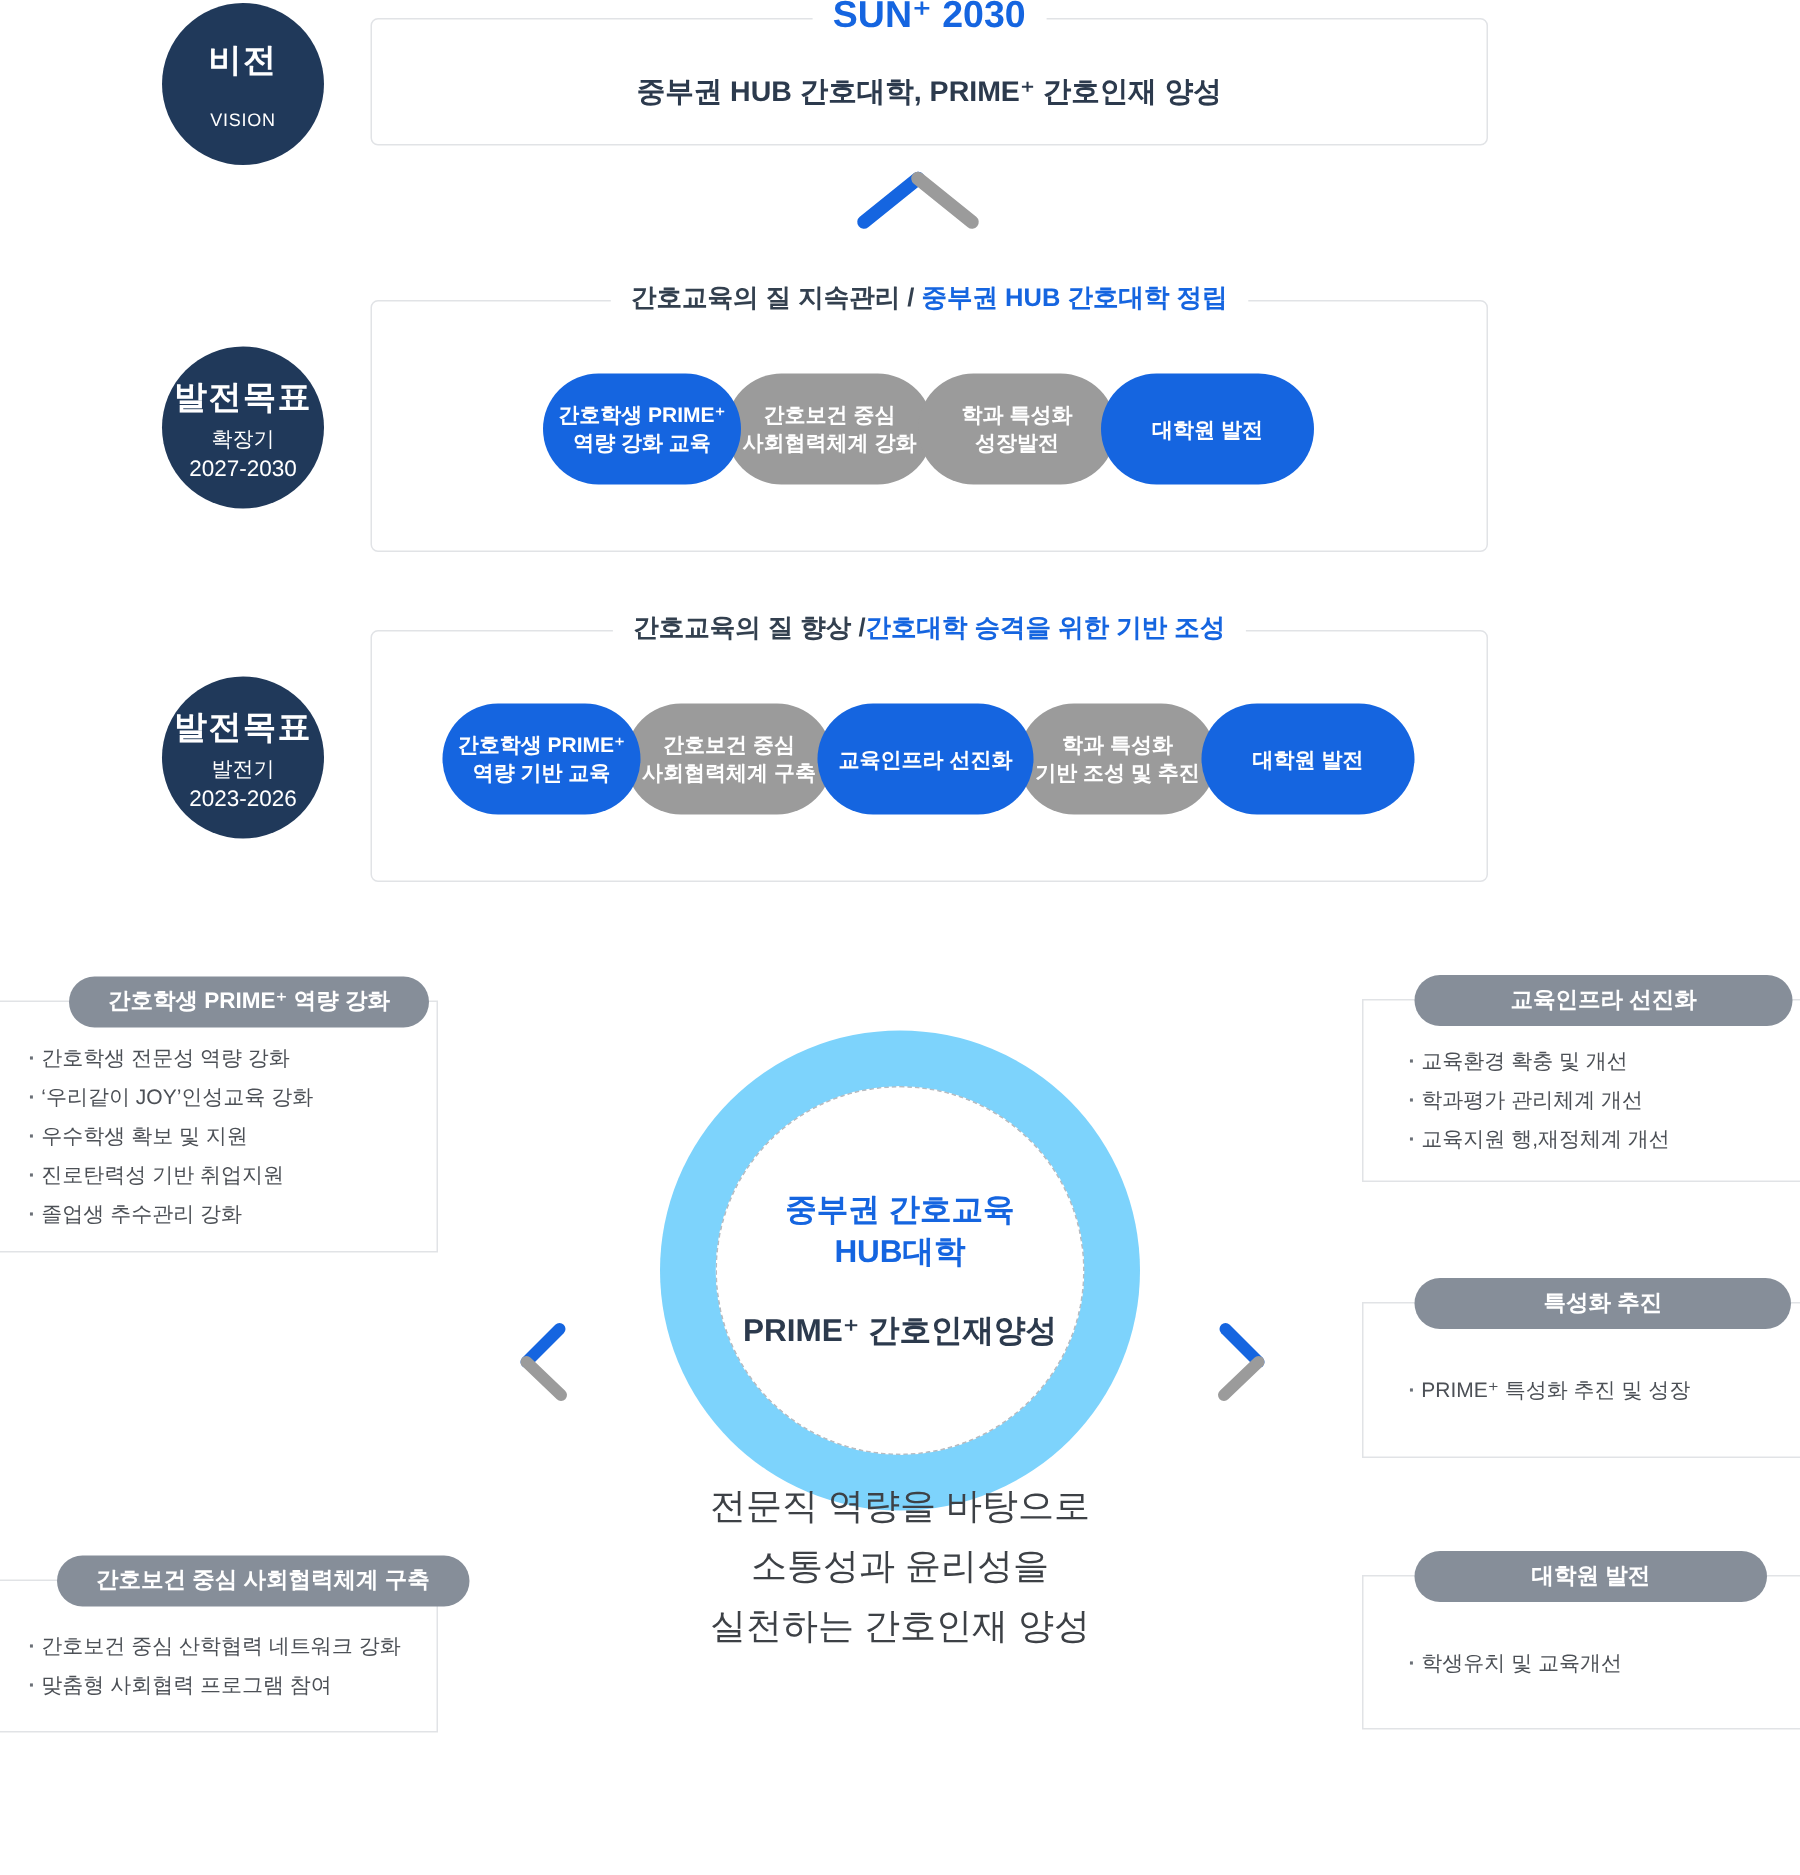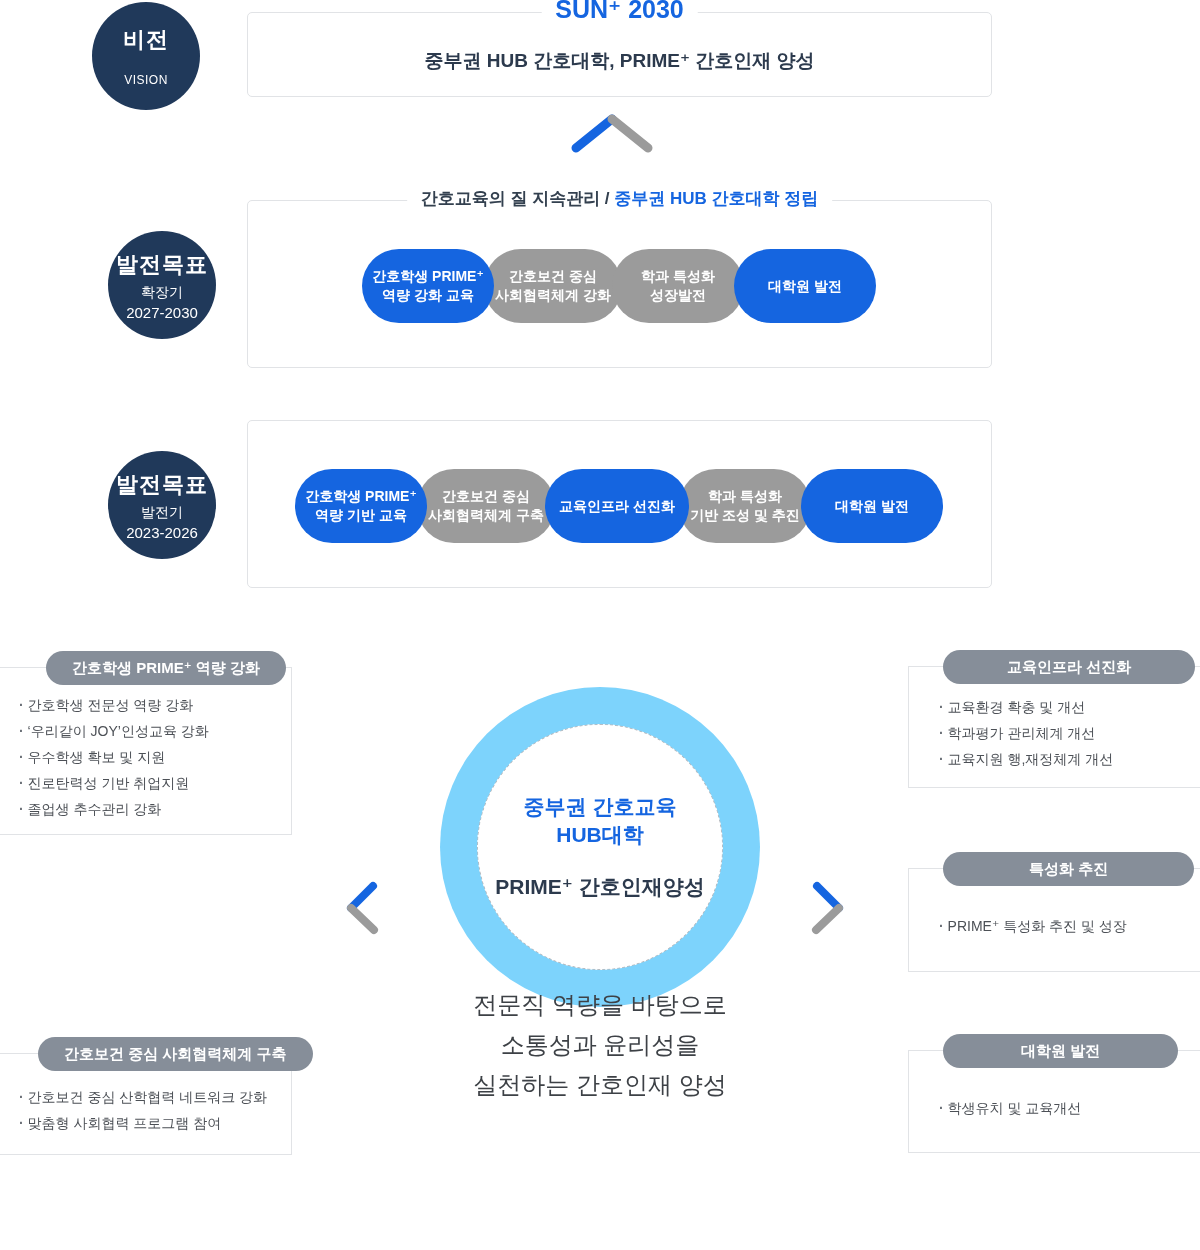--- a/index.html
+++ b/index.html
@@ -59,21 +59,21 @@
   .core-l3{font-size:21px;font-weight:bold;color:var(--darktext);margin-top:24px;}
 
   .slogan{position:absolute;left:0;right:0;top:985px;text-align:center;white-space:pre-line;
           font-size:24px;line-height:40px;color:var(--slogan);}
 </style>
 </head>
 <body>
 
 <div class="canvas">
 
-  <div class="badge" style="left:92px;top:2px;">
+  <div class="badge" style="left:108px;top:2px;">
     <div class="b-title">비전</div>
     <div class="b-sub">VISION</div>
   </div>
 
   <div class="frame vision-frame">
     <div class="frame-title">SUN⁺ 2030</div>
     <div class="vision-statement">중부권 HUB 간호대학, PRIME⁺ 간호인재 양성</div>
   </div>
 
   <svg class="chev" style="left:567px;top:110px;" width="90" height="46" viewBox="0 0 90 46">
@@ -102,20 +102,23 @@
     </div>
   </div>
 
   <div class="badge" style="left:108px;top:451px;">
     <div class="b-title">발전목표</div>
     <div class="b-phase">발전기</div>
     <div class="b-period">2023-2026</div>
   </div>
 
   <div class="frame goal-frame" style="top:420px;">
+    <div class="frame-title">
+      <span class="t-plain">간호교육의 질 향상 /</span><span class="t-accent">간호대학 승격을 위한 기반 조성</span>
+    </div>
     <div class="pill-row">
       <div class="pill blue" style="width:132px;">간호학생 PRIME⁺
 역량 기반 교육</div>
       <div class="pill gray" style="width:138px;">간호보건 중심
 사회협력체계 구축</div>
       <div class="pill blue" style="width:144px;">교육인프라 선진화</div>
       <div class="pill gray" style="width:132px;">학과 특성화
 기반 조성 및 추진</div>
       <div class="pill blue" style="width:142px;">대학원 발전</div>
     </div>

